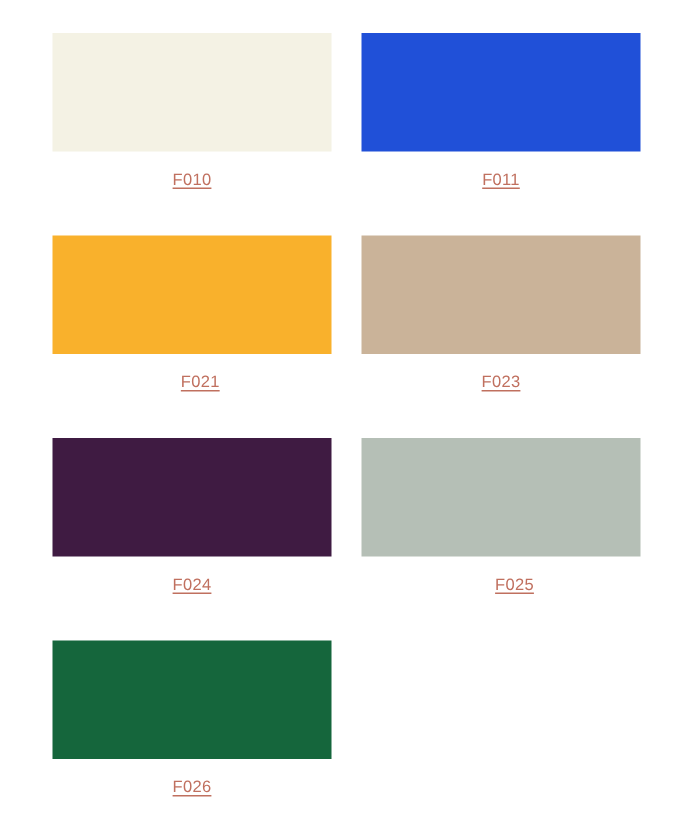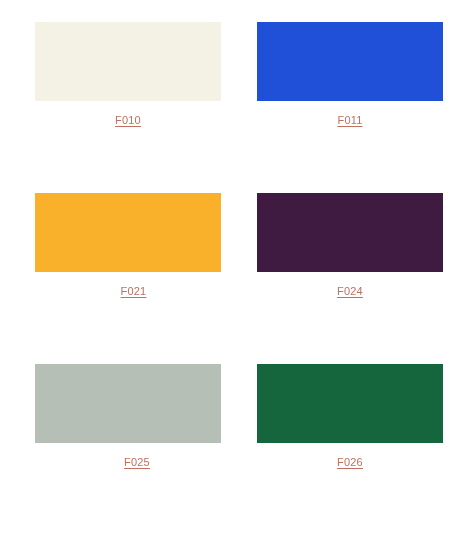--- a/index.html
+++ b/index.html
@@ -19,21 +19,20 @@
     width: 463px;
     height: 548px;
     padding: 22px 36px 0 35px;
     display: grid;
     grid-template-columns: 186px 186px;
     grid-template-rows: repeat(4, 135px);
     column-gap: 20px;
     row-gap: 0;
     align-content: start;
     justify-content: space-between;
-    gap: 36px;
   }
 
   .swatch-cell {
     display: flex;
     flex-direction: column;
     align-items: center;
     width: 186px;
   }
 
   .swatch-chip {
@@ -72,20 +71,24 @@
     <div class="swatch-chip" style="background-color: rgb(32, 80, 216);"></div>
     <a class="swatch-label" style="color: rgb(192, 112, 95); text-align: right;">F011</a>
   </div>
 
   <div class="swatch-cell">
     <div class="swatch-chip" style="background-color: rgb(249, 177, 44);"></div>
     <a class="swatch-label" style="color: rgb(192, 112, 95); padding-left: 11px;">F021</a>
   </div>
 
 
+  <div class="swatch-cell">
+    <div class="swatch-chip" style="background-color: rgb(202, 179, 153);"></div>
+    <a class="swatch-label" style="color: rgb(192, 112, 95);">F023</a>
+  </div>
 
   <div class="swatch-cell">
     <div class="swatch-chip" style="background-color: rgb(63, 27, 66);"></div>
     <a class="swatch-label" style="color: rgb(192, 112, 95);">F024</a>
   </div>
 
   <div class="swatch-cell">
     <div class="swatch-chip" style="background-color: rgb(181, 191, 182);"></div>
     <a class="swatch-label" style="color: rgb(192, 112, 95); padding-left: 18px;">F025</a>
   </div>

